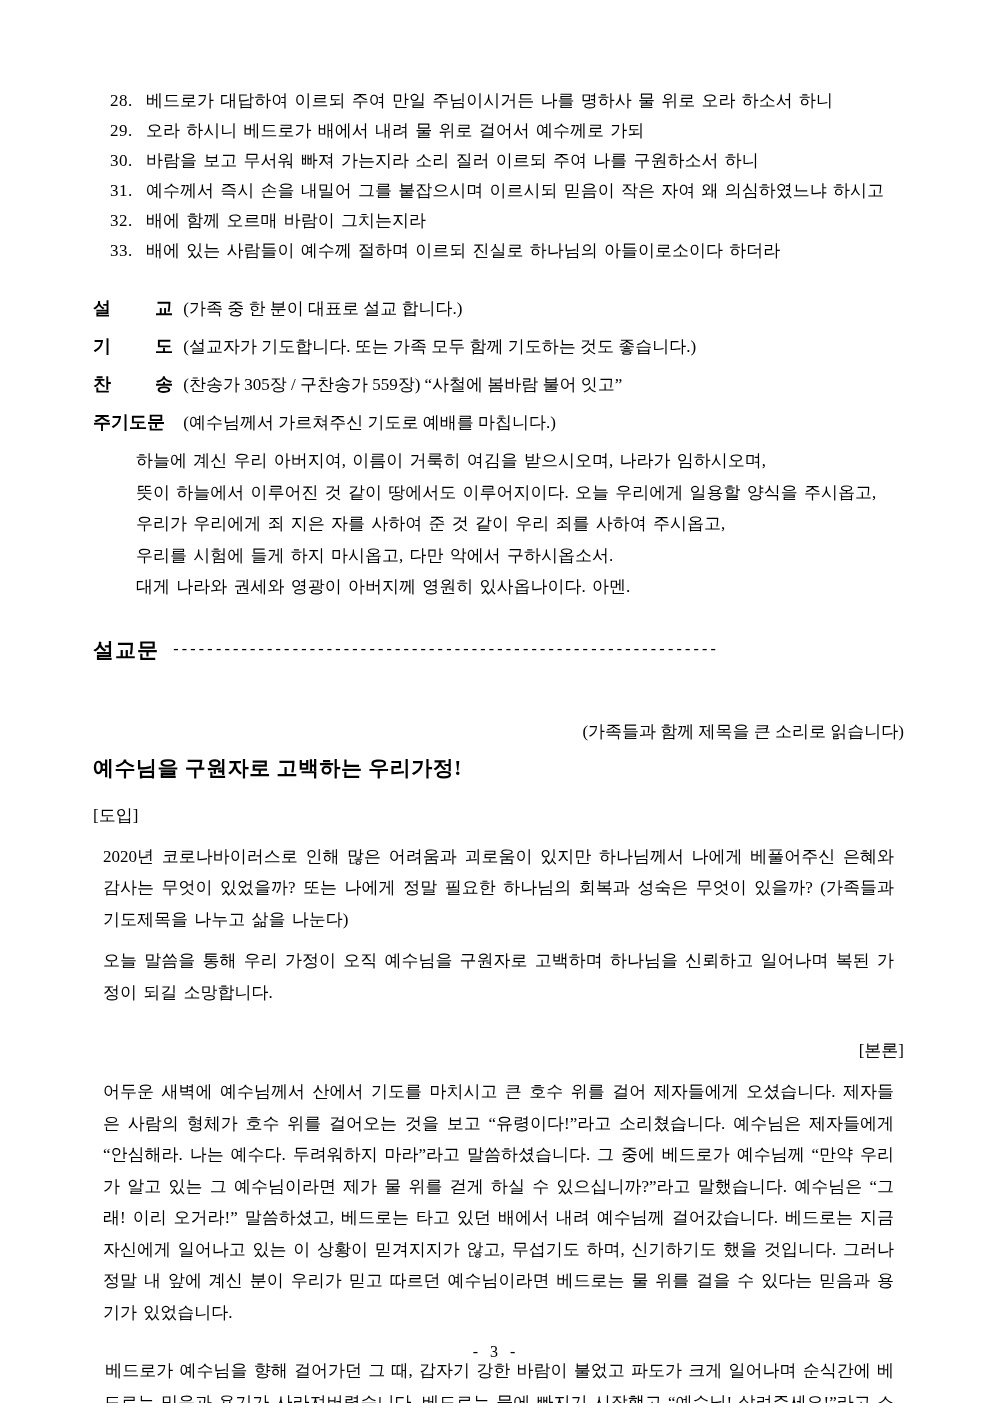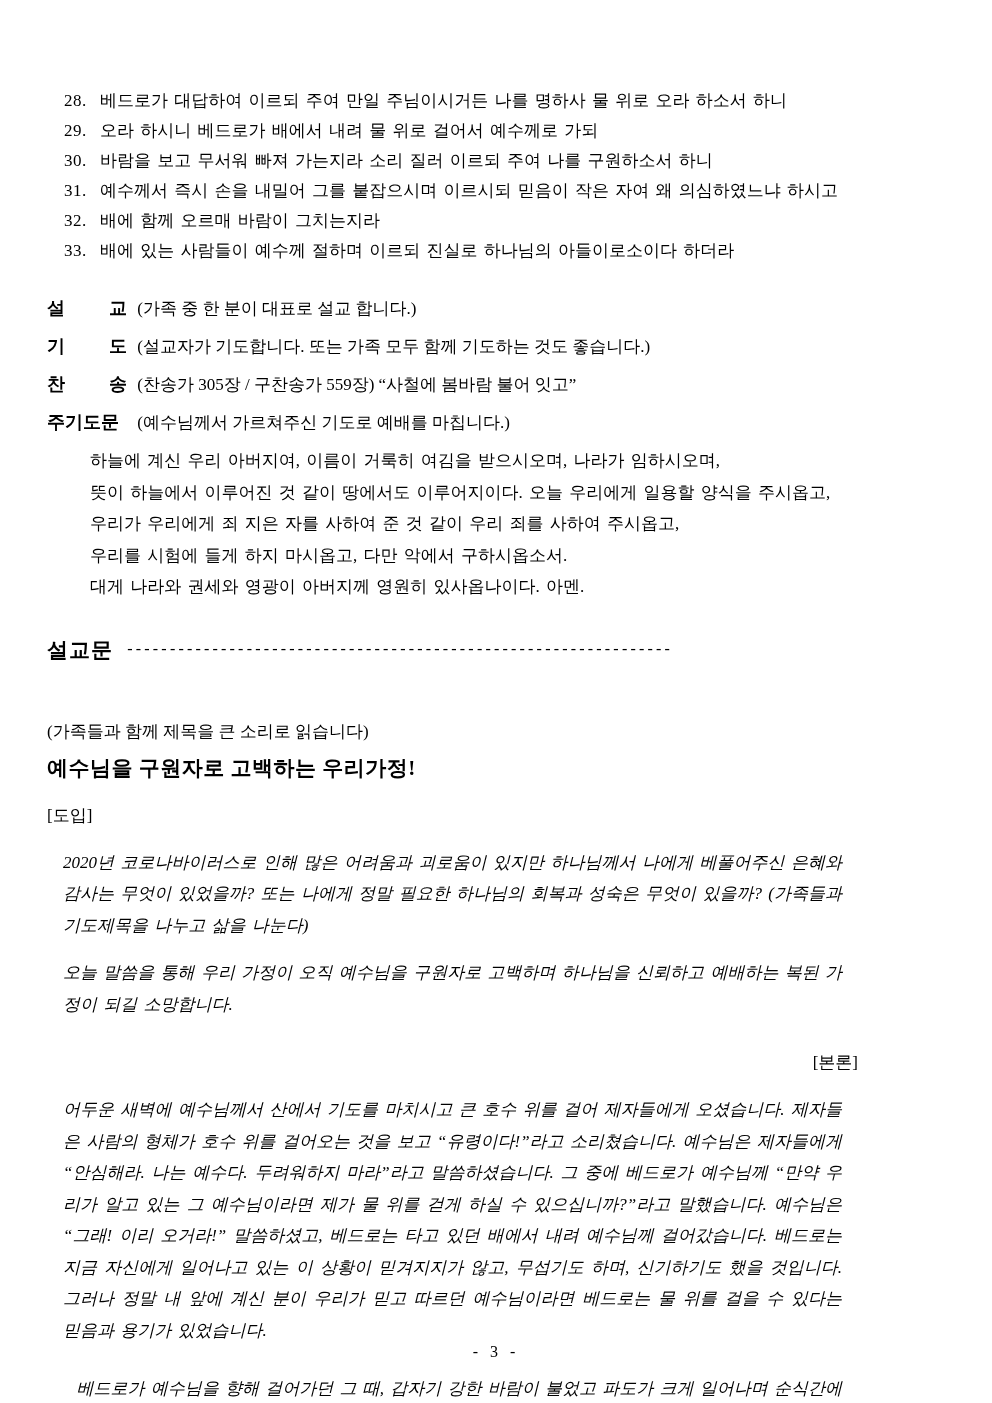--- a/index.html
+++ b/index.html
@@ -10,21 +10,21 @@
   .page {
     position: relative;
     width: 992px;
     height: 1403px;
     background: #ffffff;
     color: #000000;
     font-family: "Liberation Serif", "DejaVu Serif", serif;
     font-size: 17px;
     overflow: hidden;
     box-sizing: border-box;
-    padding: 86px 88px 0 47px;
+    padding: 86px 88px 0 93px;
   }
   .content { width: 811px; }
 
   
   .verses { padding-left: 17px; }
   .verse {
     display: flex;
     line-height: 30px;
     text-align: justify;
   }
@@ -71,39 +71,38 @@
   .dashes {
     margin-left: 10px;
     font-size: 16px;
     letter-spacing: 3.2px;
     position: relative;
     top: -3px;
   }
 
   .read-note {
     margin-top: 47px;
-    text-align: left;
+    text-align: right;
     line-height: 30px;
   }
   .sermon-title {
     margin-top: 5px;
     text-align: left;
     font-weight: bold;
     font-size: 21px;
     line-height: 32px;
     letter-spacing: 0.5px;
   }
 
   .sec-label { line-height: 31px; margin-top: 16px; }
   .para {
     line-height: 31.5px;
     text-align: justify;
     word-spacing: 2px;
-    margin: 16px;
-    font-style: italic;
+    margin: 10px;
   }
   .gap-lg { margin-top: 27px; text-align: right; }
 
   .footer {
     position: absolute;
     left: 0;
     bottom: 42px;
     width: 992px;
     text-align: center;
     font-size: 16px;
@@ -185,21 +184,21 @@
     <div class="sermon-head">
       <span class="sermon-section-title">설교문</span>
       <span class="dashes">----------------------------------------------------------------</span>
     </div>
 
     <div class="read-note">(가족들과 함께 제목을 큰 소리로 읽습니다)</div>
     <div class="sermon-title">예수님을 구원자로 고백하는 우리가정!</div>
 
     <div class="sec-label">[도입]</div>
     <p class="para">2020년 코로나바이러스로 인해 많은 어려움과 괴로움이 있지만 하나님께서 나에게 베풀어주신 은혜와 감사는 무엇이 있었을까? 또는 나에게 정말 필요한 하나님의 회복과 성숙은 무엇이 있을까? (가족들과 기도제목을 나누고 삶을 나눈다)</p>
-    <p class="para">오늘 말씀을 통해 우리 가정이 오직 예수님을 구원자로 고백하며 하나님을 신뢰하고 예배하는 복된 가정이 되길 소망합니다.</p>
+    <p class="para">오늘 말씀을 통해 우리 가정이 오직 예수님을 구원자로 고백하며 하나님을 신뢰하고 일어나며 복된 가정이 되길 소망합니다.</p>
 
     <div class="sec-label gap-lg">[본론]</div>
     <p class="para">어두운 새벽에 예수님께서 산에서 기도를 마치시고 큰 호수 위를 걸어 제자들에게 오셨습니다. 제자들은 사람의 형체가 호수 위를 걸어오는 것을 보고 “유령이다!”라고 소리쳤습니다. 예수님은 제자들에게 “안심해라. 나는 예수다. 두려워하지 마라”라고 말씀하셨습니다. 그 중에 베드로가 예수님께 “만약 우리가 알고 있는 그 예수님이라면 제가 물 위를 걷게 하실 수 있으십니까?”라고 말했습니다. 예수님은 “그래! 이리 오거라!” 말씀하셨고, 베드로는 타고 있던 배에서 내려 예수님께 걸어갔습니다. 베드로는 지금 자신에게 일어나고 있는 이 상황이 믿겨지지가 않고, 무섭기도 하며, 신기하기도 했을 것입니다. 그러나 정말 내 앞에 계신 분이 우리가 믿고 따르던 예수님이라면 베드로는 물 위를 걸을 수 있다는 믿음과 용기가 있었습니다.</p>
     <p class="para gap-lg">베드로가 예수님을 향해 걸어가던 그 때, 갑자기 강한 바람이 불었고 파도가 크게 일어나며 순식간에 베드로는 믿음과 용기가 사라져버렸습니다. 베드로는 물에 빠지기 시작했고 “예수님! 살려주세요!”라고 소리를 질렀습니다. 예수님은 즉시 손을 내밀어서 베드로를 붙잡아주시며 “믿음이 적은 사람아, 왜 의심하느냐?”</p>
 
   </div>
 
   <div class="footer">- 3 -</div>
 </div>
 

